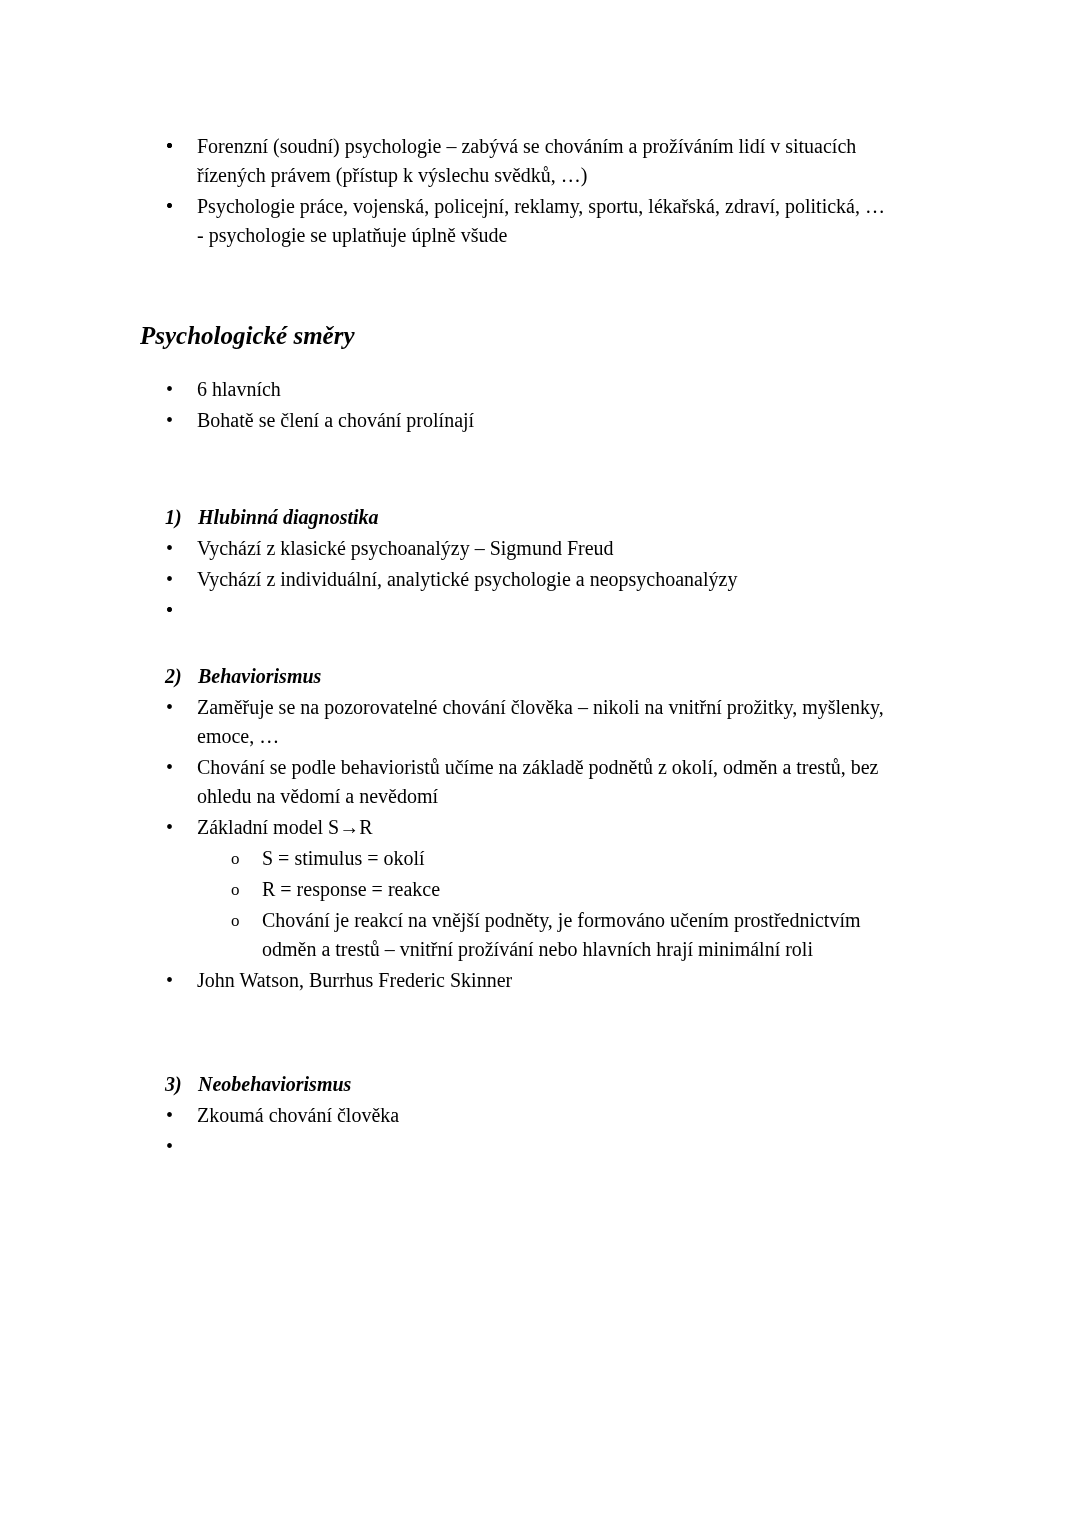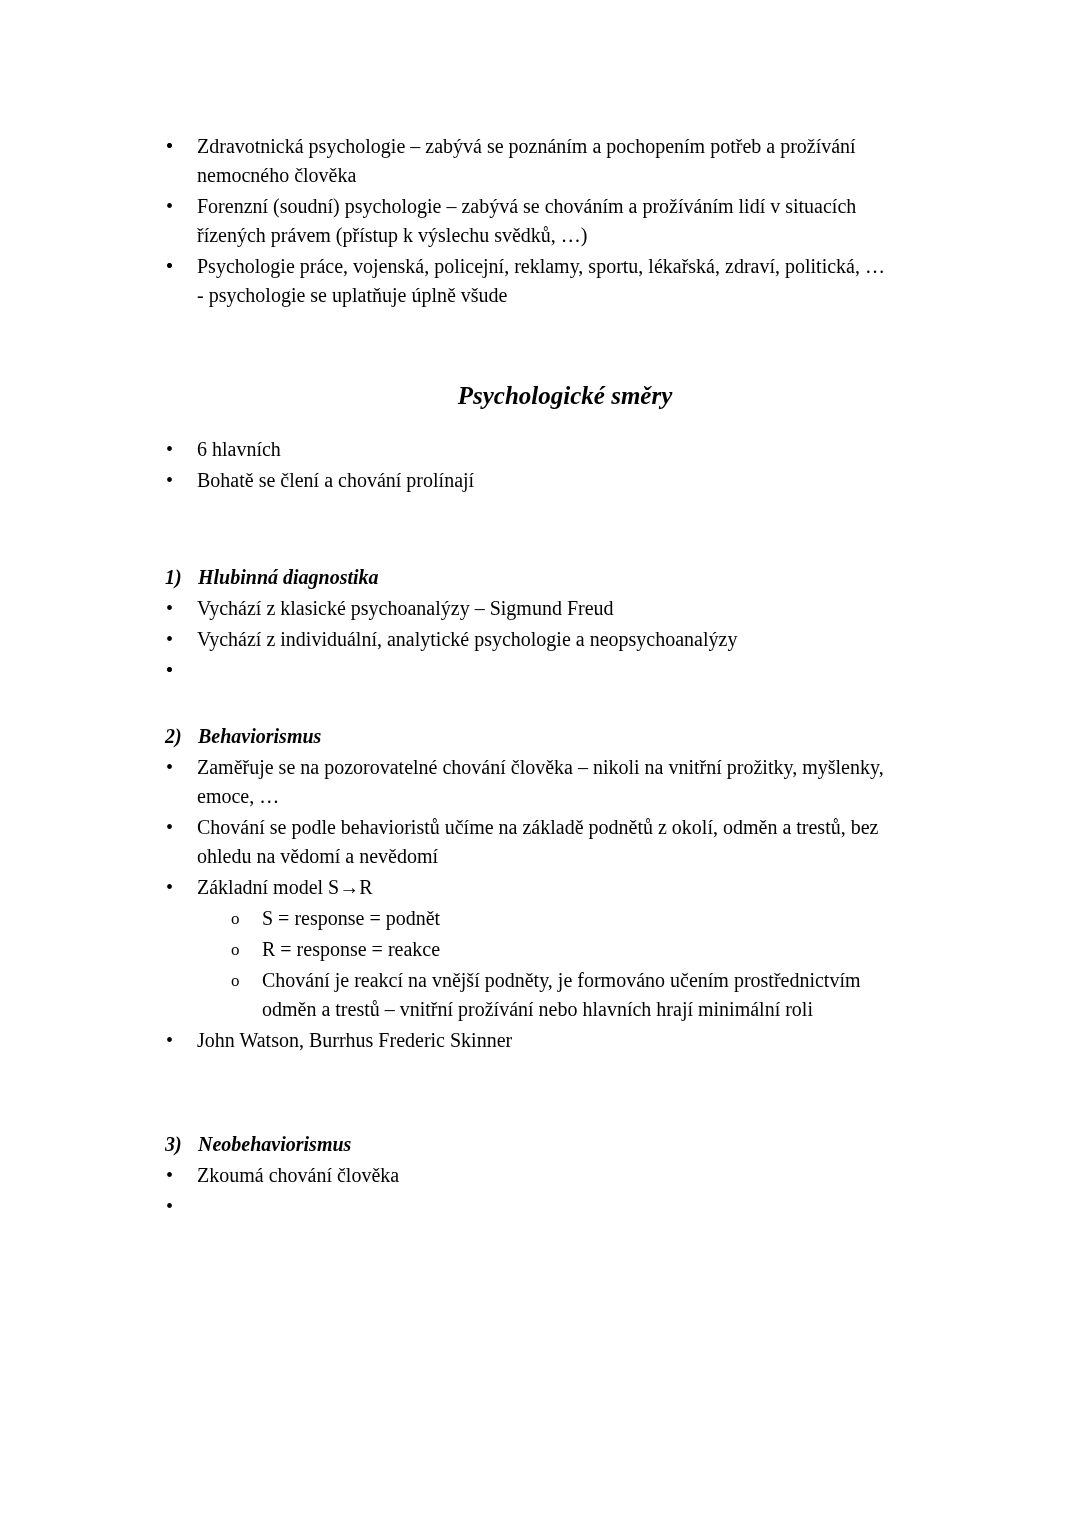--- a/index.html
+++ b/index.html
@@ -25,21 +25,20 @@
   .b1 > li > .mk { position: absolute; left: 35px; top: 0; }
   .b2 > li { padding-left: 131px; }
   .b2 > li > .mk { position: absolute; left: 100px; top: 0; font-size: 17px; }
   .tx { white-space: pre-wrap; display: inline-block; max-width: 800px; vertical-align: top; }
   .heading {
     font-size: 25px;
     line-height: 31px;
     font-weight: bold;
     font-style: italic;
     margin: 70px 0 24px 9px;
-    text-align: center;
   }
   .section { margin-top: 68px; }
   .section.s3 { margin-top: 75px; }
   .sec-head {
     position: relative;
     padding-left: 67px;
     font-weight: bold;
     font-style: italic;
     margin-bottom: 2px;
   }
@@ -50,22 +49,20 @@
 <body>
 
 <div class="page">
 
   <ul class="b1">
     <li>
       <span class="mk">•</span>
     </li>
     <li>
       <span class="mk">•</span>
-      <span class="tx">Zdravotnická psychologie – zabývá se poznáním a pochopením potřeb a prožívání
-nemocného člověka</span>
     </li>
     <li>
       <span class="mk">•</span>
       <span class="tx">Forenzní (soudní) psychologie – zabývá se chováním a prožíváním lidí v situacích
 řízených právem (přístup k výslechu svědků, …)</span>
     </li>
     <li>
       <span class="mk">•</span>
     </li>
     <li>
@@ -128,21 +125,21 @@
 ohledu na vědomí a nevědomí</span>
       </li>
       <li>
         <span class="mk">•</span>
         <span class="tx">Základní model S→R</span>
       </li>
     </ul>
     <ul class="b2">
       <li>
         <span class="mk">o</span>
-        <span class="tx">S = response = podnět</span>
+        <span class="tx">S = stimulus = okolí</span>
       </li>
       <li>
         <span class="mk">o</span>
         <span class="tx">R = response = reakce</span>
       </li>
       <li>
         <span class="mk">o</span>
         <span class="tx">Chování je reakcí na vnější podněty, je formováno učením prostřednictvím
 odměn a trestů – vnitřní prožívání nebo hlavních hrají minimální roli</span>
       </li>

